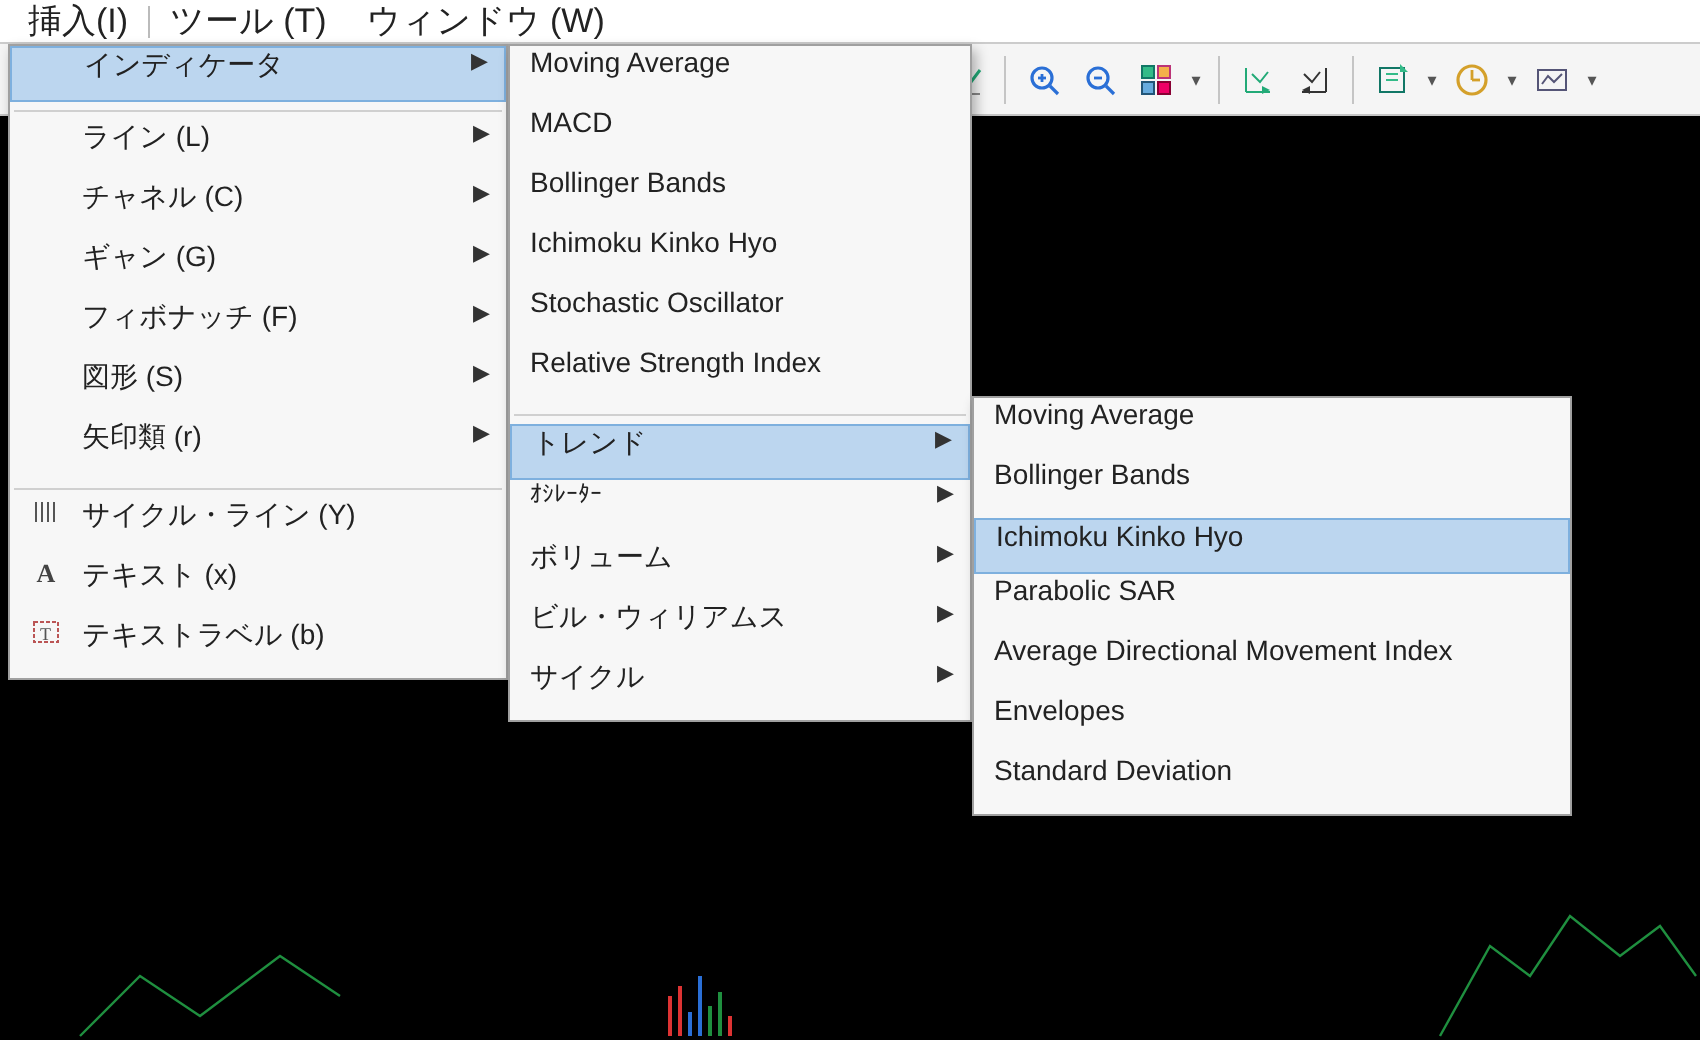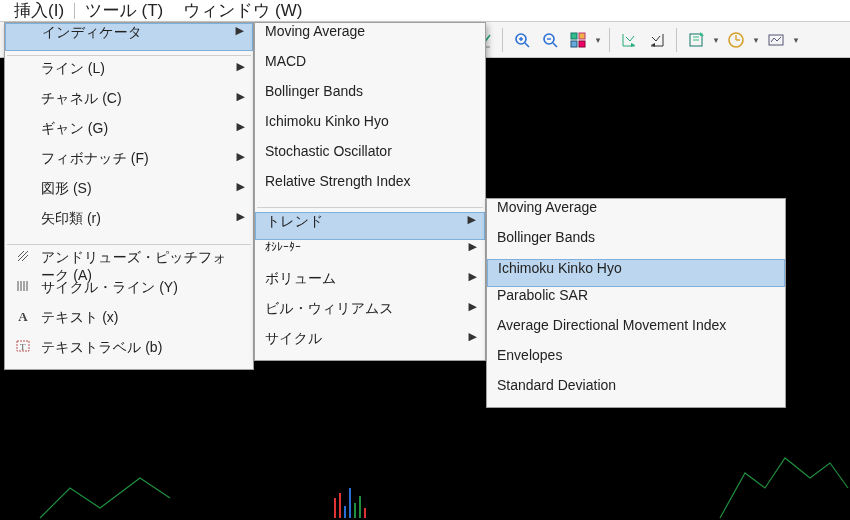--- a/index.html
+++ b/index.html
@@ -213,30 +213,20 @@
     <span class="arrow">▶</span>
   </div>
   <div class="row">
     <span>矢印類 (r)</span>
     <span class="arrow">▶</span>
   </div>
   <div class="divider"></div>
   <div class="row">
     <span class="icon">
         <svg width="14" height="14">
-          <line x1="2" y1="12" x2="12" y2="2" stroke="#555"></line>
-          <line x1="2" y1="8" x2="8" y2="2" stroke="#555"></line>
-          <line x1="6" y1="12" x2="12" y2="6" stroke="#555"></line>
-        </svg>
-      </span>
-    <span>アンドリューズ・ピッチフォーク (A)</span>
-  </div>
-  <div class="row">
-    <span class="icon">
-        <svg width="14" height="14">
           <line x1="2" y1="2" x2="2" y2="12" stroke="#555"></line>
           <line x1="5" y1="2" x2="5" y2="12" stroke="#555"></line>
           <line x1="8" y1="2" x2="8" y2="12" stroke="#555"></line>
           <line x1="11" y1="2" x2="11" y2="12" stroke="#555"></line>
         </svg>
       </span>
     <span>サイクル・ライン (Y)</span>
   </div>
   <div class="row">
     <span class="icon" style="font-weight:bold;font-family:serif;font-size:13px">A</span>

